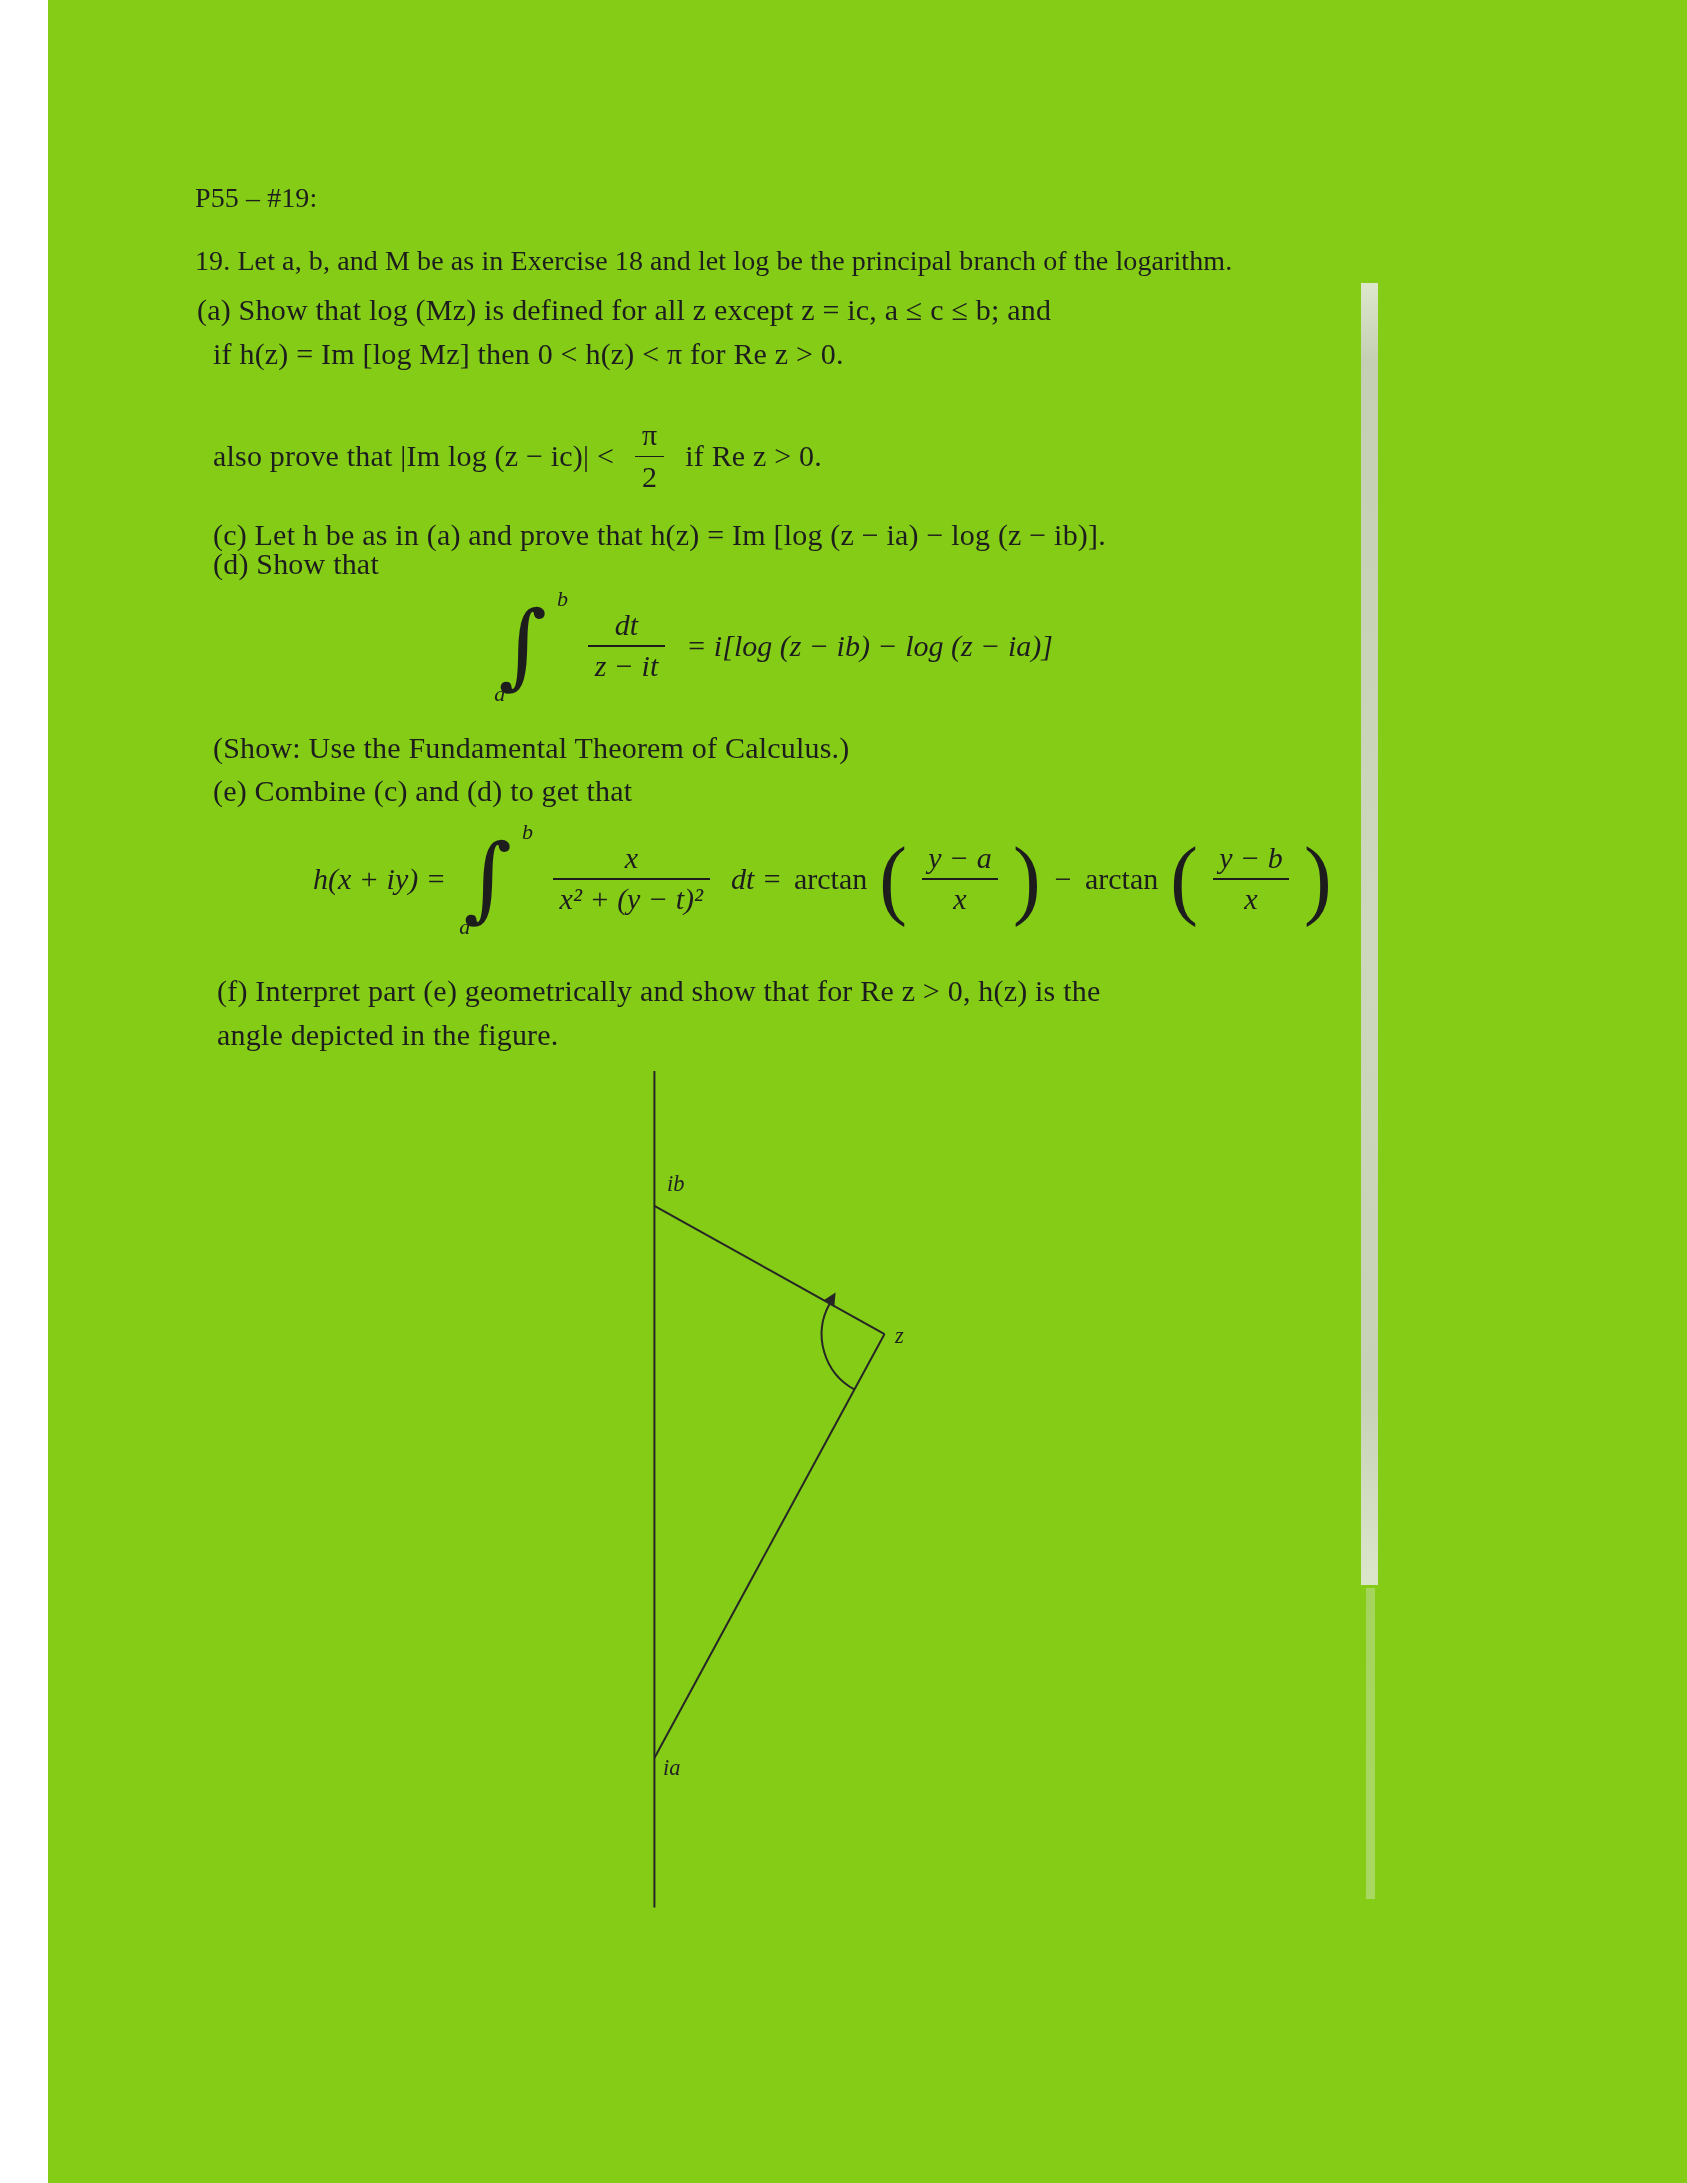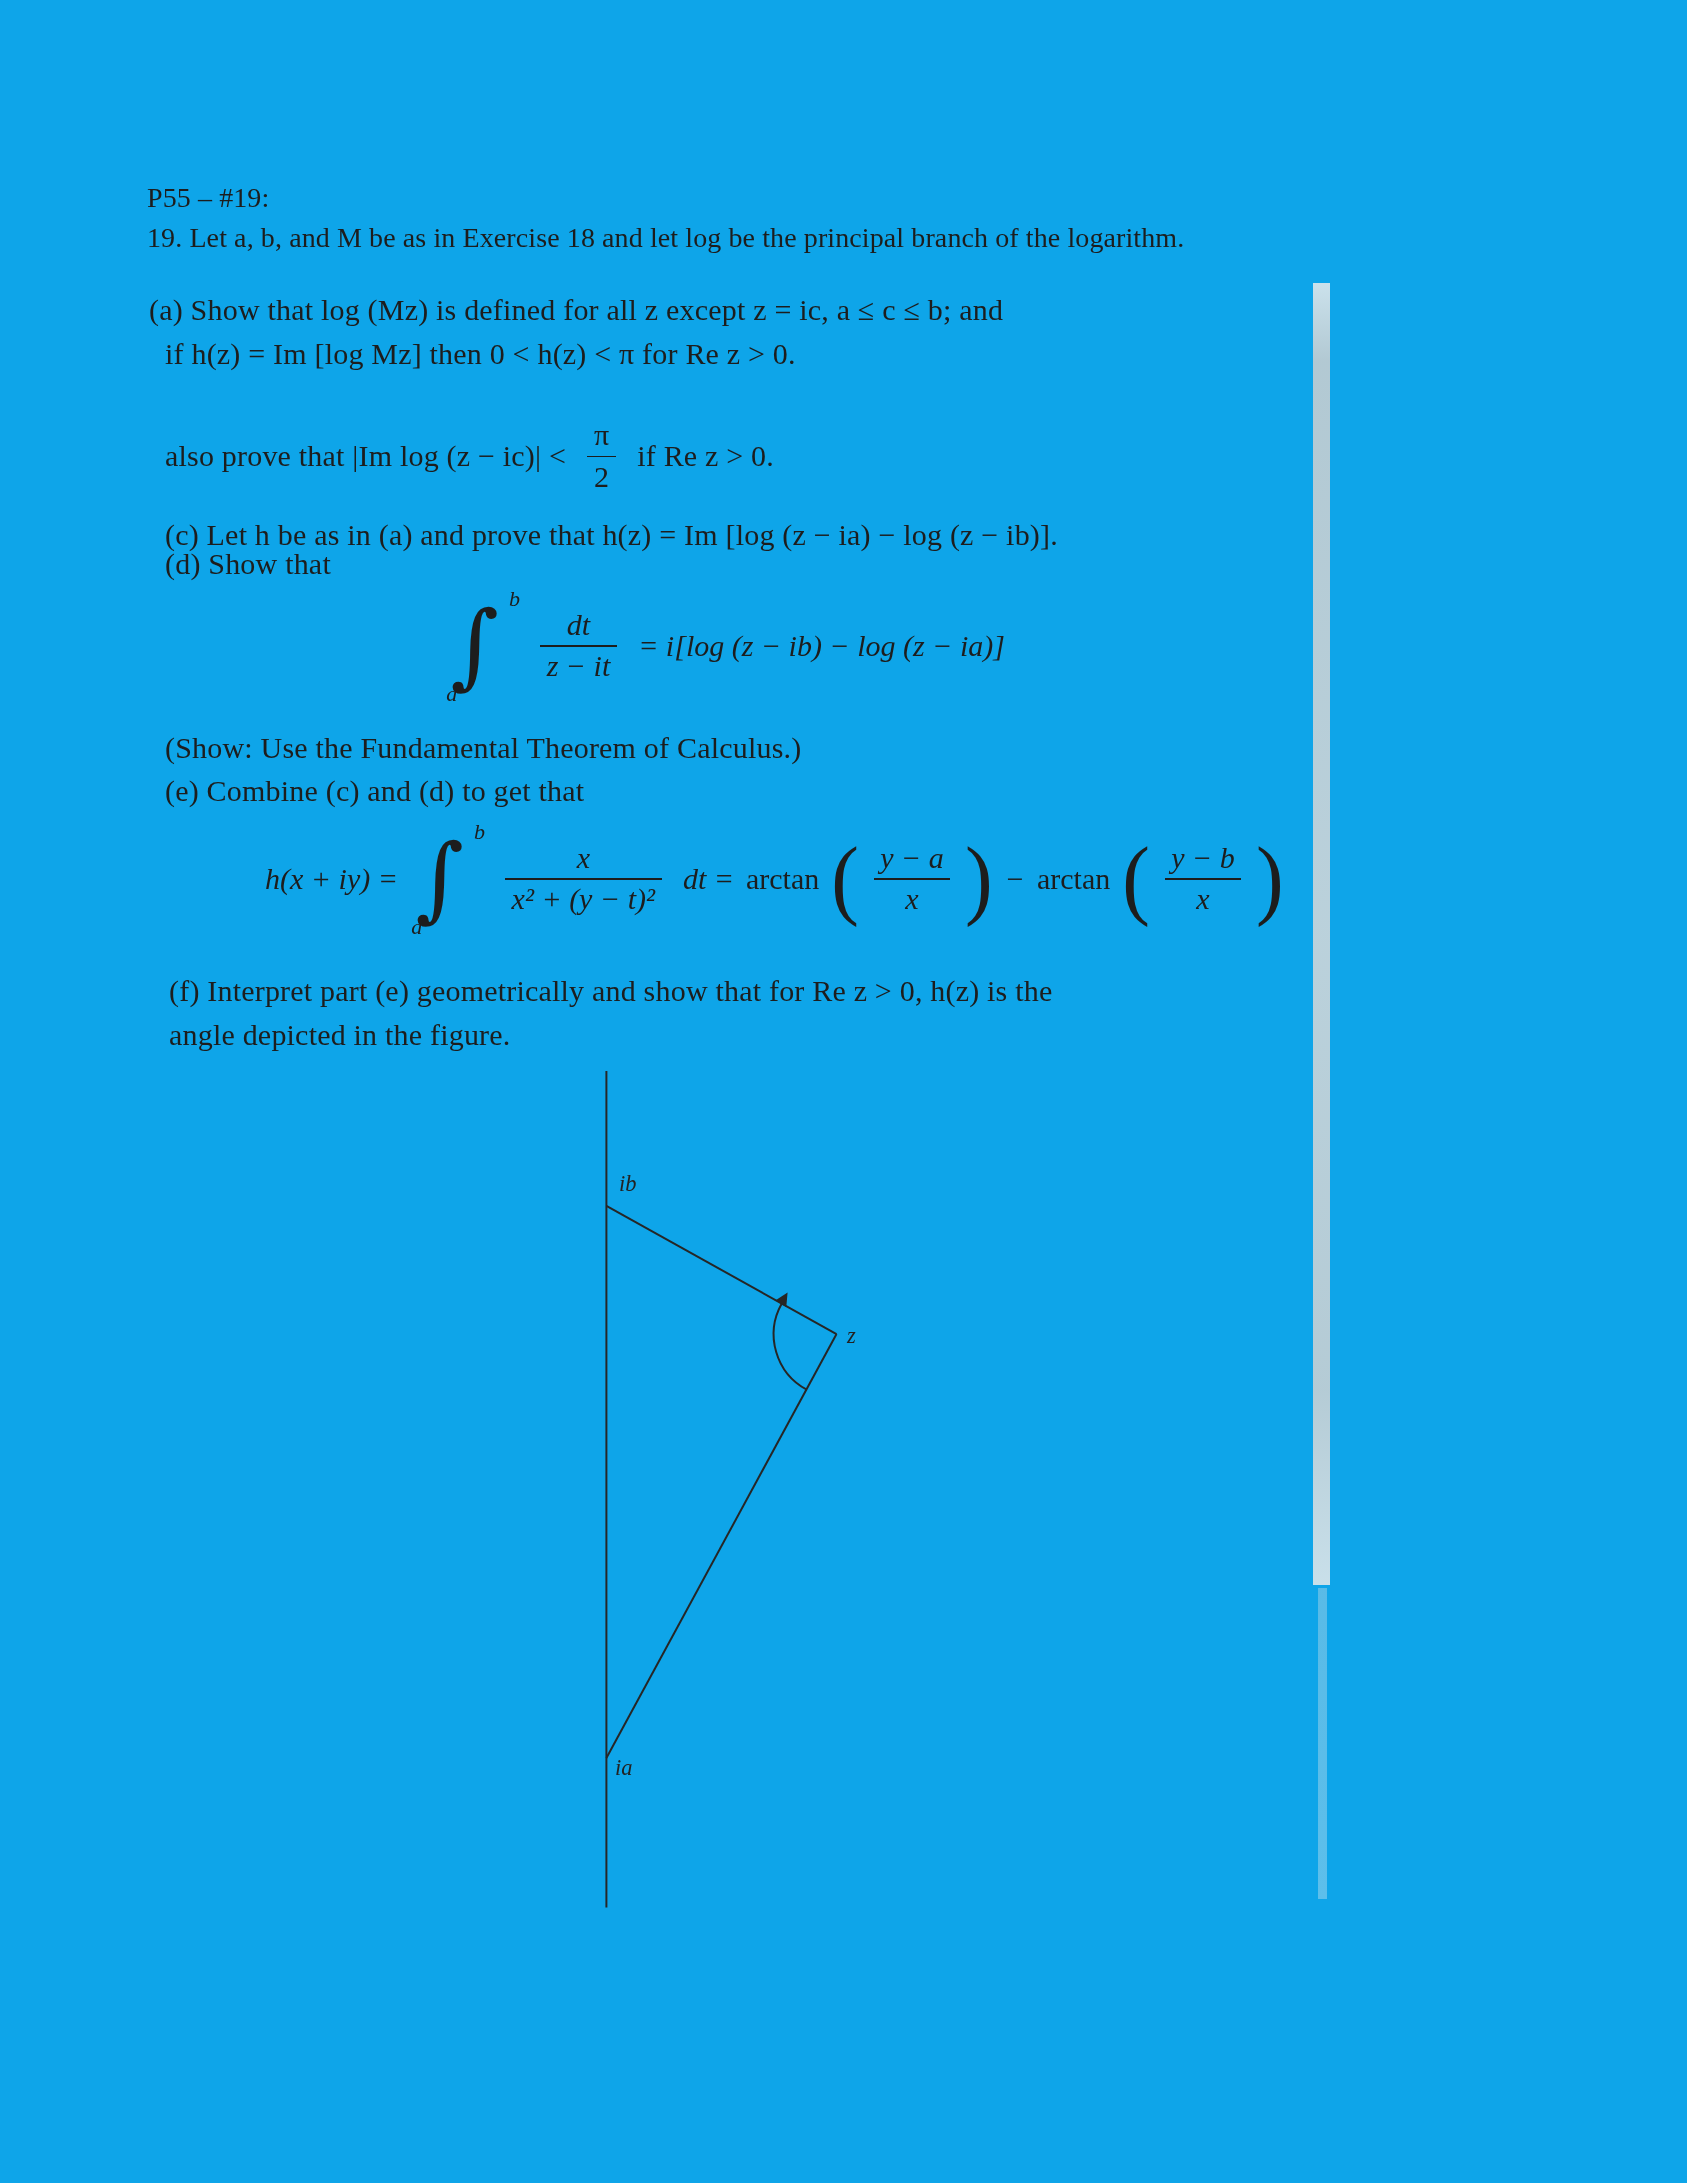--- a/index.html
+++ b/index.html
@@ -2,21 +2,21 @@
 <html style="font-size:10.6px"><head>
 <meta charset="utf-8">
 <style>
   * { margin:0; padding:0; box-sizing:border-box; }
   html,body { background:#ffffff; }
   body {
     width:1687px; height:2183px; position:relative;
     font-family:"Liberation Serif", "DejaVu Serif", serif;
     color:#1d1d1d;
   }
-  .page { position:absolute; inset:0; background:#0ea5e9; overflow:hidden; }
+  .page { position:absolute; inset:0; background:#84cc16; overflow:hidden;margin-left:48px; }
 
   .line {
     position:absolute; white-space:nowrap;
     font-size:30px; line-height:1.2; letter-spacing:0.2px;
   }
   .ref { font-size:28px; letter-spacing:0.1px; }
 
   
   .frac {
     display:inline-flex; flex-direction:column; align-items:stretch;
@@ -66,21 +66,21 @@
     background:linear-gradient(180deg,#e3e3e3,#efefef);
     opacity:0.35;
   }
 </style>
 </head>
 <body>
 
 <div class="page">
 
   <div class="line ref" style="left:147px; top:181px;">P55 – #19:</div>
-  <div class="line ref" style="left:147px; top:221px;text-align:right;">19.  Let a, b, and M be as in Exercise 18 and let log be the principal branch of the logarithm.</div>
+  <div class="line ref" style="left:147px; top:244px;text-align:right;">19.  Let a, b, and M be as in Exercise 18 and let log be the principal branch of the logarithm.</div>
 
   <div class="line" style="left:149px; top:292px;">(a) Show that log (Mz) is defined for all z except z = ic, a ≤ c ≤ b; and</div>
   <div class="line" style="left:165px; top:336px;">if h(z) = Im [log Mz] then 0 &lt; h(z) &lt; π for Re z &gt; 0.</div>
 
   <div class="line mathline" style="left:165px; top:415px; height:82px;">
     <span>also prove that |Im log (z − ic)| &lt;</span>
     <span class="frac small">
       <span class="num">π</span>
       <span class="den">2</span>
     </span>

